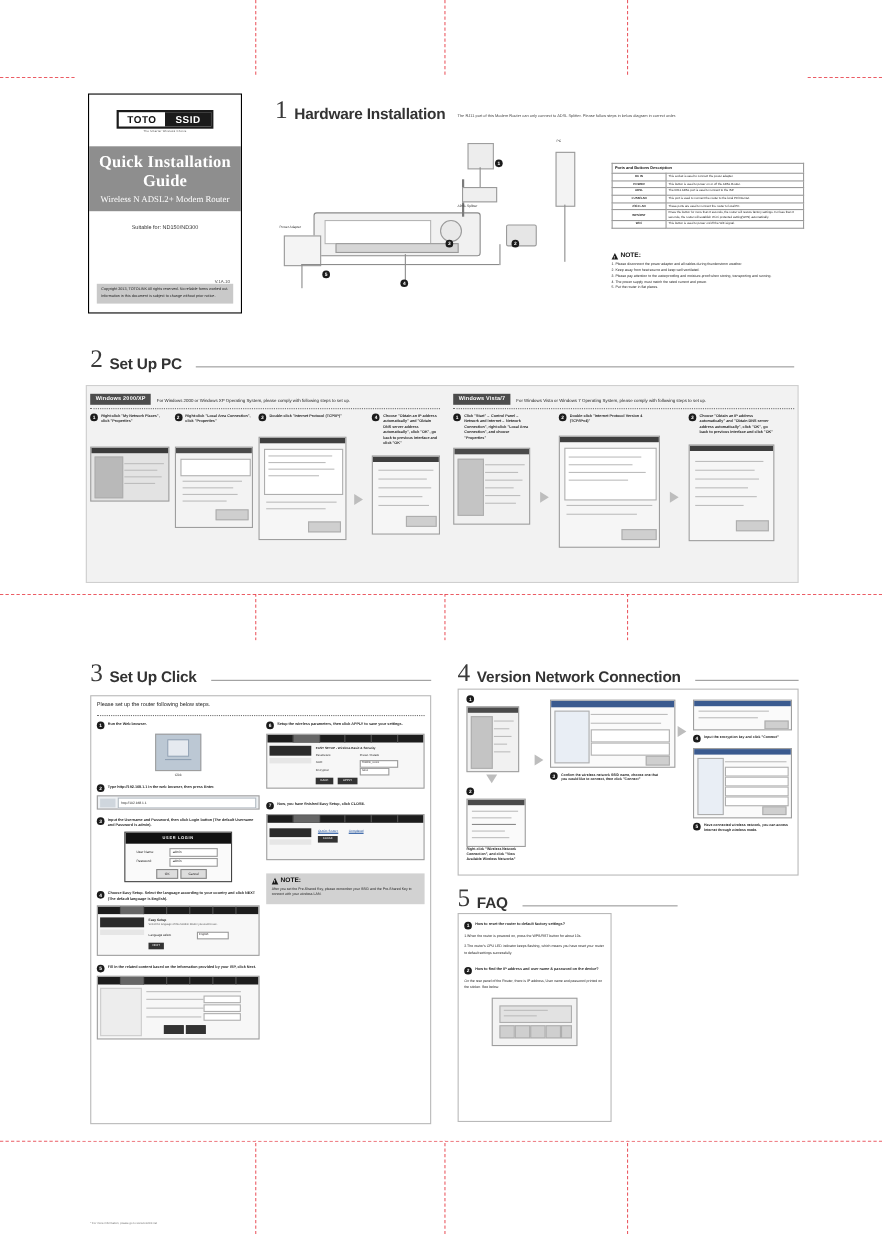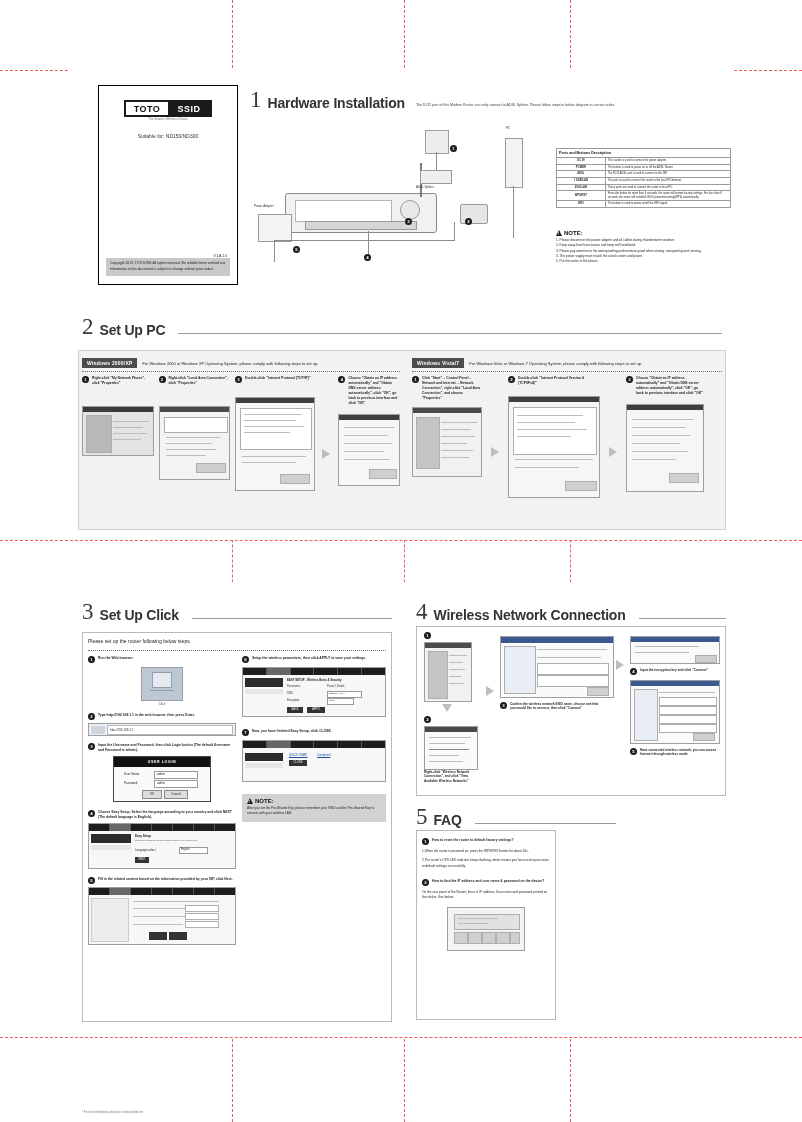--- a/index.html
+++ b/index.html
@@ -8,21 +8,21 @@
   
   .vguide{position:absolute;top:0;bottom:0;width:0;border-left:1px dashed #e8404a;opacity:.85;}
   .hguide{position:absolute;left:0;right:0;height:0;border-top:1px dashed #e8404a;opacity:.85;}
 
   .sheet{position:absolute;background:#fff;box-sizing:border-box;}
   .sheet.top{left:68px;top:70px;width:666px;height:470px;}
   .sheet.bot{left:68px;top:582px;width:666px;height:455px;}
   .panel{position:absolute;box-sizing:border-box;border:1px solid #b9b9b9;background:#fff;}
 
   
-  .cover{left:80px;top:85px;width:140px;height:200px;border:1px solid #000;margin-left:18px;}
+  .cover{left:80px;top:85px;width:140px;height:200px;border:1px solid #000;}
   .logo{margin:14px auto 0;width:88px;}
   .logo .lg{display:flex;border:2px solid #1b1b1b;height:13px;align-items:stretch;}
   .logo .toto{flex:1;display:flex;align-items:center;justify-content:center;font-size:9px;font-weight:bold;color:#111;letter-spacing:.5px;}
   .logo .link{flex:1;display:flex;align-items:center;justify-content:center;font-size:9px;font-weight:bold;color:#fff;background:#1b1b1b;letter-spacing:.5px;}
   .logo .tag{font-size:2.6px;text-align:center;color:#555;margin-top:1px;letter-spacing:.2px;}
   .cover .band{margin-top:12px;background:#8e8e8e;color:#fff;padding:7px 4px 6px;text-align:center;}
   .cover .band h1{margin:0;font-family:"Liberation Serif",serif;font-size:15px;font-weight:bold;letter-spacing:.2px;}
   .cover .band h2{margin:3px 0 0;font-family:"Liberation Serif",serif;font-size:8px;font-weight:normal;}
   .cover .suit{text-align:center;font-size:5px;color:#333;margin-top:12px;}
   .cover .ver{position:absolute;right:10px;bottom:26px;font-size:4px;color:#444;}
@@ -77,20 +77,24 @@
 
 <div class="sheet top"></div>
 
 <div class="panel cover">
   <div class="logo">
     <div class="lg">
       <div class="toto">TOTO</div>
       <div class="link">SSID</div>
     </div>
     <div class="tag">The Smarter Wireless Choice</div>
+  </div>
+  <div class="band">
+    <h1>Quick Installation Guide</h1>
+    <h2>Wireless N ADSL2+ Modem Router</h2>
   </div>
   <div class="suit">Suitable for: ND150/ND300</div>
   <div class="ver">V.1A.10</div>
   <div class="copy">Copyright 2013, TOTOLINK All rights reserved. No reliable forms worked out. Information in this document is subject to change without prior notice.</div>
 </div>
 
 <div class="panel" style="left:243px;top:85px;width:491px;height:200px;border:none;"></div>
 
 <div class="sec" style="left:250px;top:88px;width:480px;">
   <div class="row">
@@ -485,21 +489,21 @@
       <span class="tri"></span>
       <span>NOTE:</span>
     </div>
     <div class="noteLi" style="margin-top:2px;">After you set the Pre-Shared Key, please remember your SSID and the Pre-Shared Key to connect with your wireless LAN.</div>
   </div>
 </div>
 
 <div class="sec" style="left:416px;top:600px;width:310px;">
   <div class="row">
     <div class="num">4</div>
-    <div class="ttl">Wireless Network Connection</div>
+    <div class="ttl">Version Network Connection</div>
     <div class="rule"></div>
   </div>
 </div>
 <div class="panel" style="left:416px;top:626px;width:310px;height:170px;"></div>
 
 <div style="position:absolute;left:420px;top:630px;width:302px;height:162px;">
 
   <span class="bullet" style="position:absolute;left:4px;top:2px;">1</span>
   <div class="shot" style="position:absolute;left:4px;top:12px;width:46px;height:58px;background:#f1f1f1;">
     <div class="tb" style="background:#4a4a4a;"></div>

